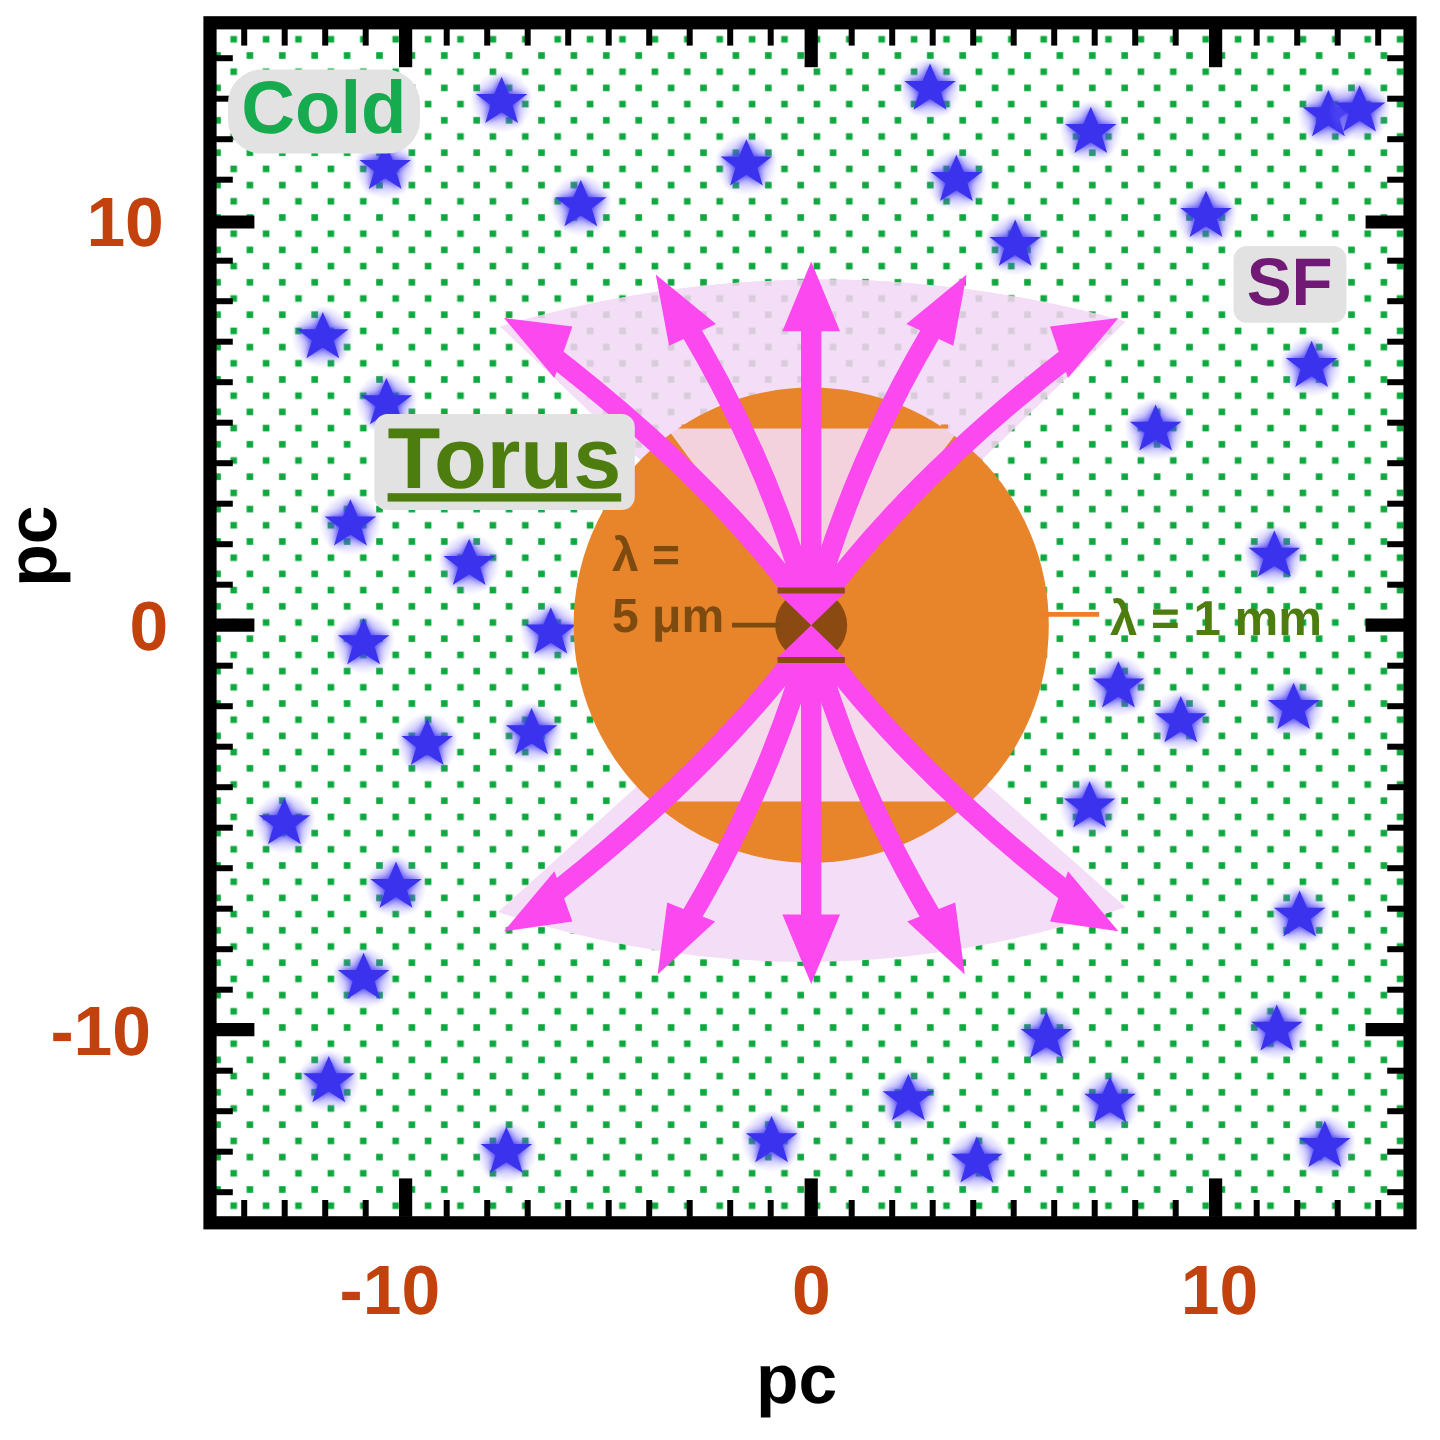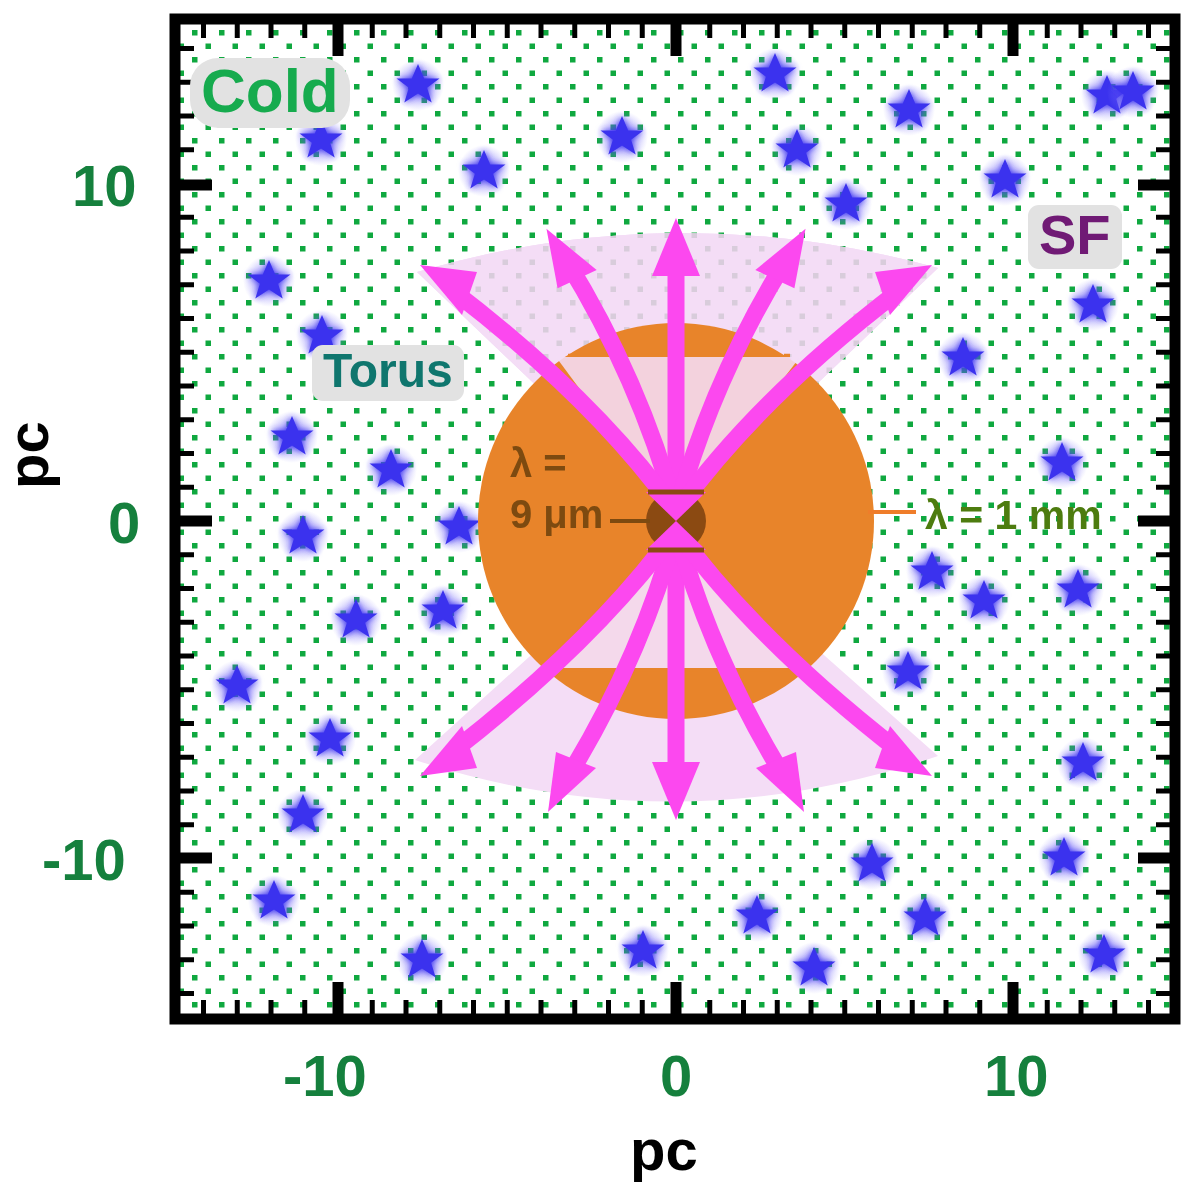--- a/index.html
+++ b/index.html
@@ -2,31 +2,31 @@
 <html><head>
 <meta charset="utf-8">
 <style>
   html,body{margin:0;padding:0;background:#ffffff;}
   body{width:1200px;height:1200px;overflow:hidden;
        font-family:"Liberation Sans",sans-serif;}
   #stage{position:relative;width:1200px;height:1200px;}
   svg.full{position:absolute;left:0;top:0;width:1200px;height:1200px;}
 
   
-  .ticklab{position:absolute;font-weight:bold;font-size:58px;color:#15803d;
+  .ticklab{position:absolute;font-weight:bold;font-size:58px;color:#c2410c;
            font-family:"Liberation Sans",sans-serif;white-space:nowrap;}
   .axname{position:absolute;font-weight:bold;font-size:58px;color:#000;
           font-family:"Liberation Sans",sans-serif;white-space:nowrap;}
 
   
   .badge{position:absolute;font-weight:bold;white-space:nowrap;
          background:#e2e2e2;border-radius:11px;padding:2px 11px 6px 11px;
          font-family:"Liberation Sans",sans-serif;line-height:1.0;}
   .badge.cold{color:#16ab4e;font-size:62px;border-radius:28px;}
-  .badge.torus{color:#0f766e;font-size:48px;}
+  .badge.torus{color:#4d7c0f;font-size:72px;text-decoration:underline;}
   .badge.sf{color:#701a75;font-size:56px;}
   .badge.outflow{color:#fc48ef;font-size:60px;}
 
   .lam5{position:absolute;color:#7d4a10;font-weight:bold;font-size:40px;
         line-height:1.28;font-family:"Liberation Sans",sans-serif;}
   .lam1{position:absolute;color:#4d7c0f;font-weight:bold;font-size:41px;
         white-space:nowrap;font-family:"Liberation Sans",sans-serif;}
 </style>
 </head>
 <body>
@@ -325,18 +325,18 @@
   <div class="ticklab" style="left:984px;  top:1042px;">10</div>
 
   <div class="axname" style="left:630px; top:1116px;">pc</div>
 
   <div class="badge cold" style="left:190px; top:58px;">Cold</div>
   <div class="badge torus" style="left:312px; top:345px;">Torus</div>
   <div class="badge sf" style="left:1028px; top:205px;">SF</div>
 
   <div class="lam5" style="left:510px; top:438px;">
     <div>λ =</div>
-    <div>9 μm</div>
+    <div>5 μm</div>
   </div>
 
   <div class="lam1" style="left:925px; top:492px;">λ = 1 mm</div>
 
 </div>
 
 </body></html>

